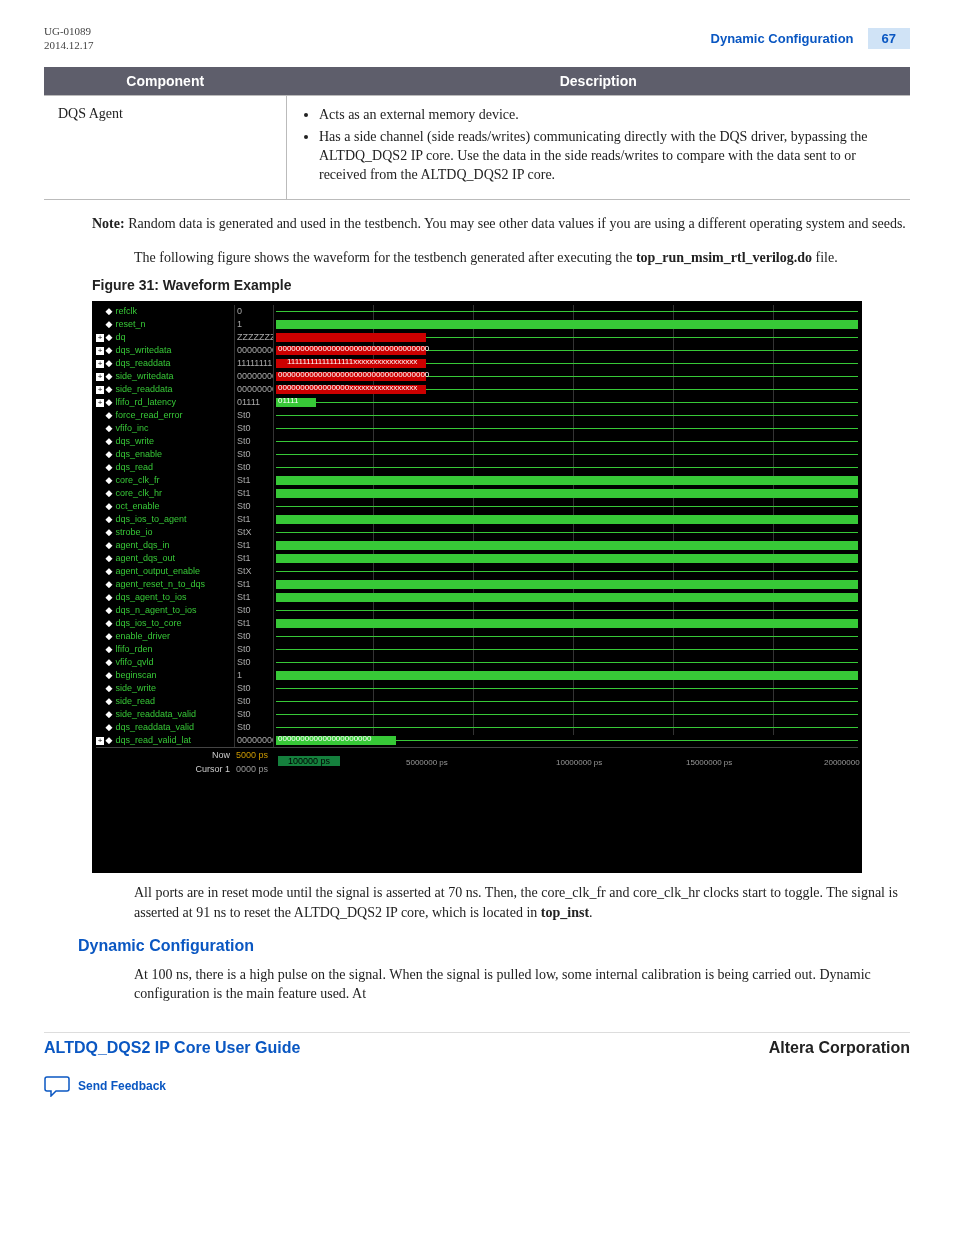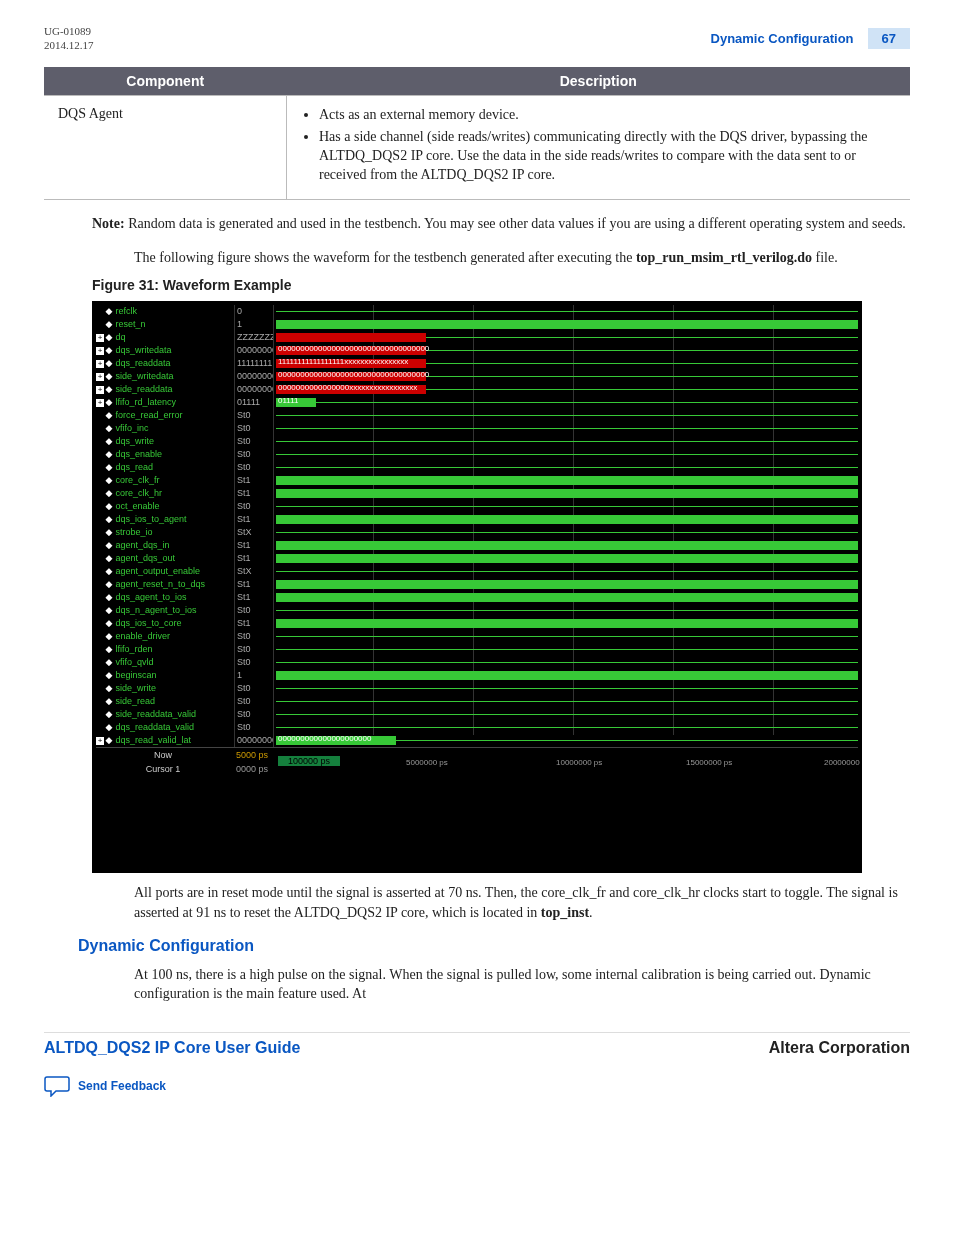--- a/index.html
+++ b/index.html
@@ -28,21 +28,21 @@
 .vals{width:40px;float:left;color:#aaa;border-left:1px solid #333;border-right:1px solid #333}
 .vals div{height:13px;line-height:13px;overflow:hidden;white-space:nowrap;padding-left:2px}
 .pane{margin-left:178px;height:430px;position:relative;background:linear-gradient(90deg,transparent 0,transparent 99px,#333 99px,#333 100px) repeat-x,#000;background-size:100px 100%}
 .pane .row{height:13px;position:relative}
 .pane .bar{position:absolute;top:2px;height:9px;background:#37c837}
 .pane .thin{position:absolute;top:6px;height:1px;background:#37c837}
 .pane .red{background:#c00}
 .pane .txt{position:absolute;top:0;color:#fff;font-size:8px}
 .tline{clear:both;height:26px;border-top:1px solid #444;position:relative;color:#999}
 .tline .tick{position:absolute;top:10px;font-size:8px}
-.now{color:#ccc;text-align:center;padding-right:4px}
+.now{color:#ccc;text-align:right;padding-right:4px}
 .h2{font-family:Arial,sans-serif;font-weight:bold;font-size:16px;color:#0a57c2;margin:14px 0 8px 34px}
 .ftr{display:flex;justify-content:space-between;align-items:center;margin-top:28px;padding-top:6px;border-top:1px solid #ddd;font-family:Arial,sans-serif;font-size:16px}
 .ftr-l{color:#0a57c2;font-weight:bold}
 .ftr-r{font-weight:bold}
 .fb{display:flex;align-items:center;gap:8px;margin-top:18px;font-family:Arial,sans-serif;font-size:12px}
 .fb a{color:#0a57c2;font-weight:bold;text-decoration:none}
 .fb svg{width:26px;height:22px}
 </style>
 </head>
 <body>
@@ -168,21 +168,21 @@
         <span class="txt" style="left:4px"></span>
       </div>
       <div class="row">
         <div class="bar red" style="left:2px;width:150px"></div>
         <div class="thin" style="left:152px;right:0"></div>
         <span class="txt" style="left:4px">0000000000000000000000000000000000</span>
       </div>
       <div class="row">
         <div class="bar red" style="left:2px;width:150px"></div>
         <div class="thin" style="left:152px;right:0"></div>
-        <span class="txt" style="left:4px">11111111111111111xxxxxxxxxxxxxxxx</span>
+        <span class="txt" style="left:13px">11111111111111111xxxxxxxxxxxxxxxx</span>
       </div>
       <div class="row">
         <div class="bar red" style="left:2px;width:150px"></div>
         <div class="thin" style="left:152px;right:0"></div>
         <span class="txt" style="left:4px">0000000000000000000000000000000000</span>
       </div>
       <div class="row">
         <div class="bar red" style="left:2px;width:150px"></div>
         <div class="thin" style="left:152px;right:0"></div>
         <span class="txt" style="left:4px">0000000000000000xxxxxxxxxxxxxxxxx</span>

